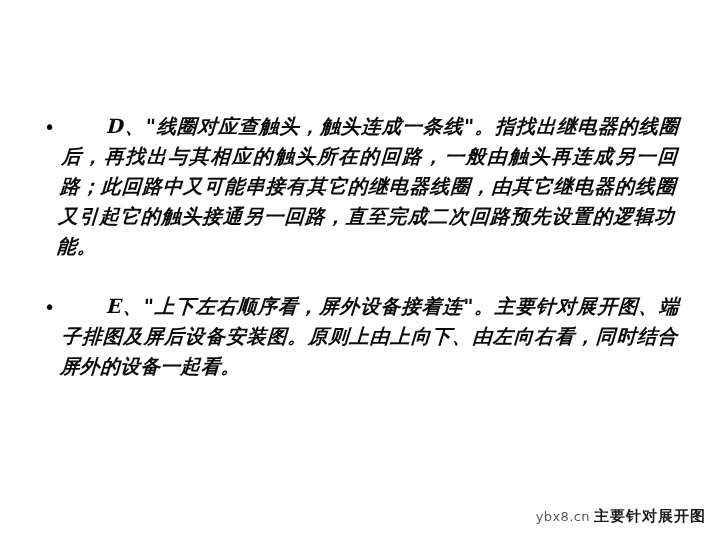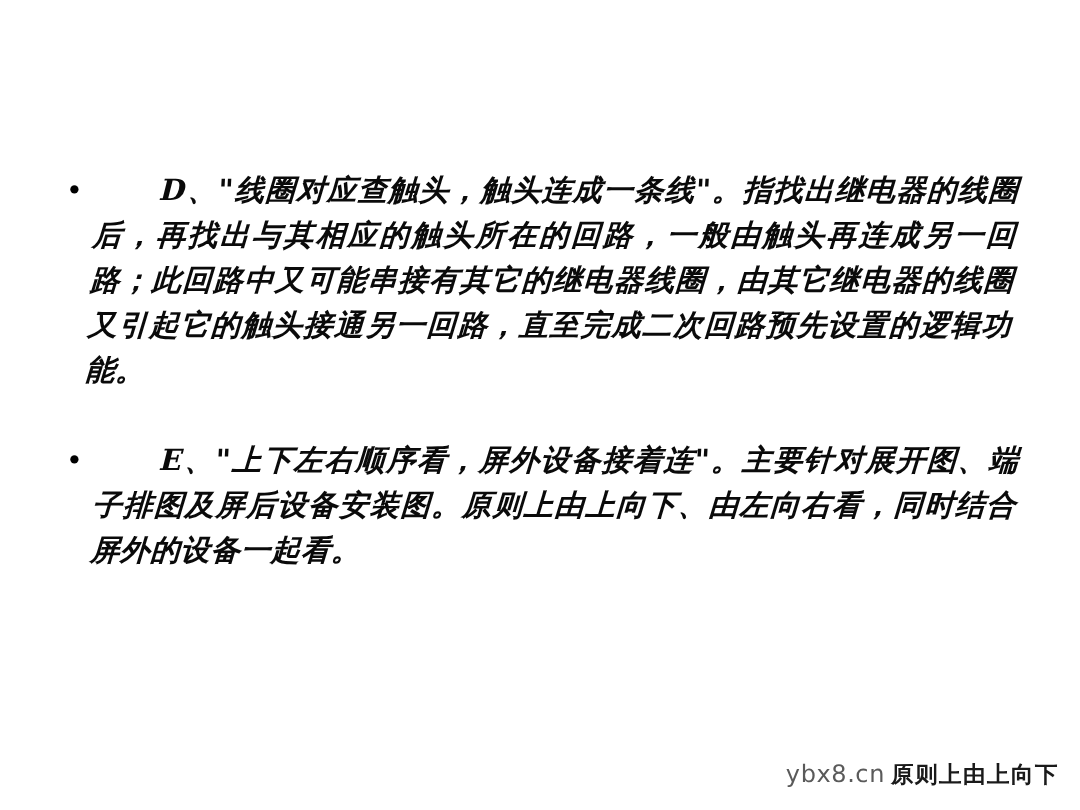--- a/index.html
+++ b/index.html
@@ -60,21 +60,21 @@
   .watermark {
     position: absolute;
     right: 14px;
     bottom: 14px;
     display: flex;
     align-items: baseline;
     gap: 4px;
   }
   .wm-site {
     font-family: "DejaVu Sans", sans-serif;
-    font-size: 16px;
+    font-size: 13px;
     color: #5a5a5a;
     letter-spacing: 0.4px;
   }
   .wm-title {
     font-family: "DejaVu Serif", serif;
     font-size: 15px;
     color: #1a1a1a;
     font-weight: 700;
     letter-spacing: 1px;
   }
@@ -93,16 +93,16 @@
 
     <div class="bullet-row">
       <div class="bullet-dot">•</div>
       <div class="bullet-text">E、"上下左右顺序看，屏外设备接着连"。主要针对展开图、端子排图及屏后设备安装图。原则上由上向下、由左向右看，同时结合屏外的设备一起看。</div>
     </div>
 
   </div>
 
   <div class="watermark">
     <span class="wm-site">ybx8.cn</span>
-    <span class="wm-title">原则上由上向下</span>
+    <span class="wm-title">主要针对展开图</span>
   </div>
 
 </div>
 
 </body></html>

